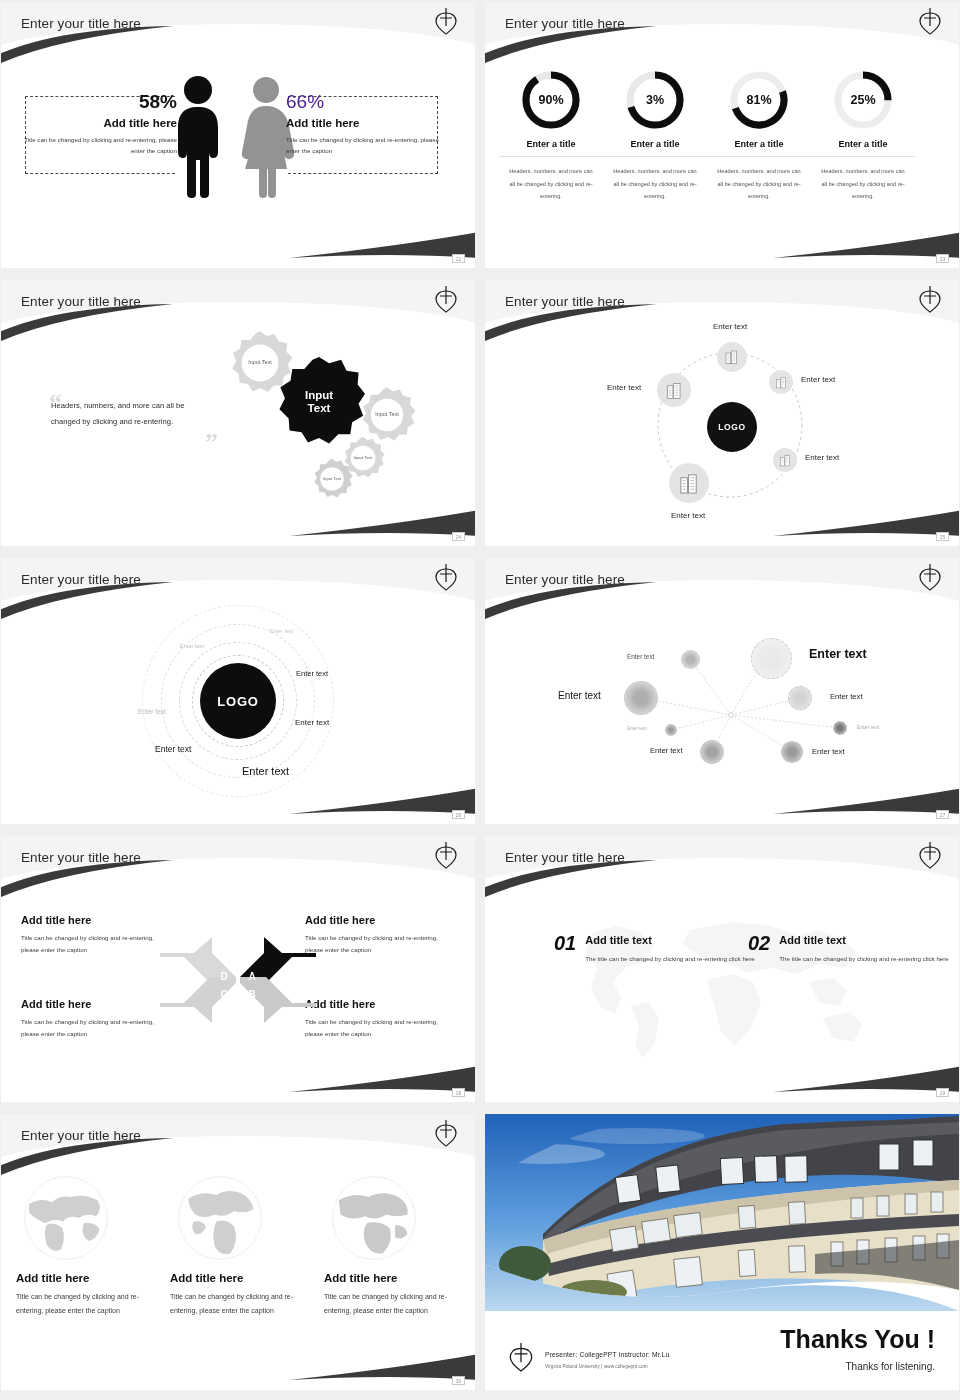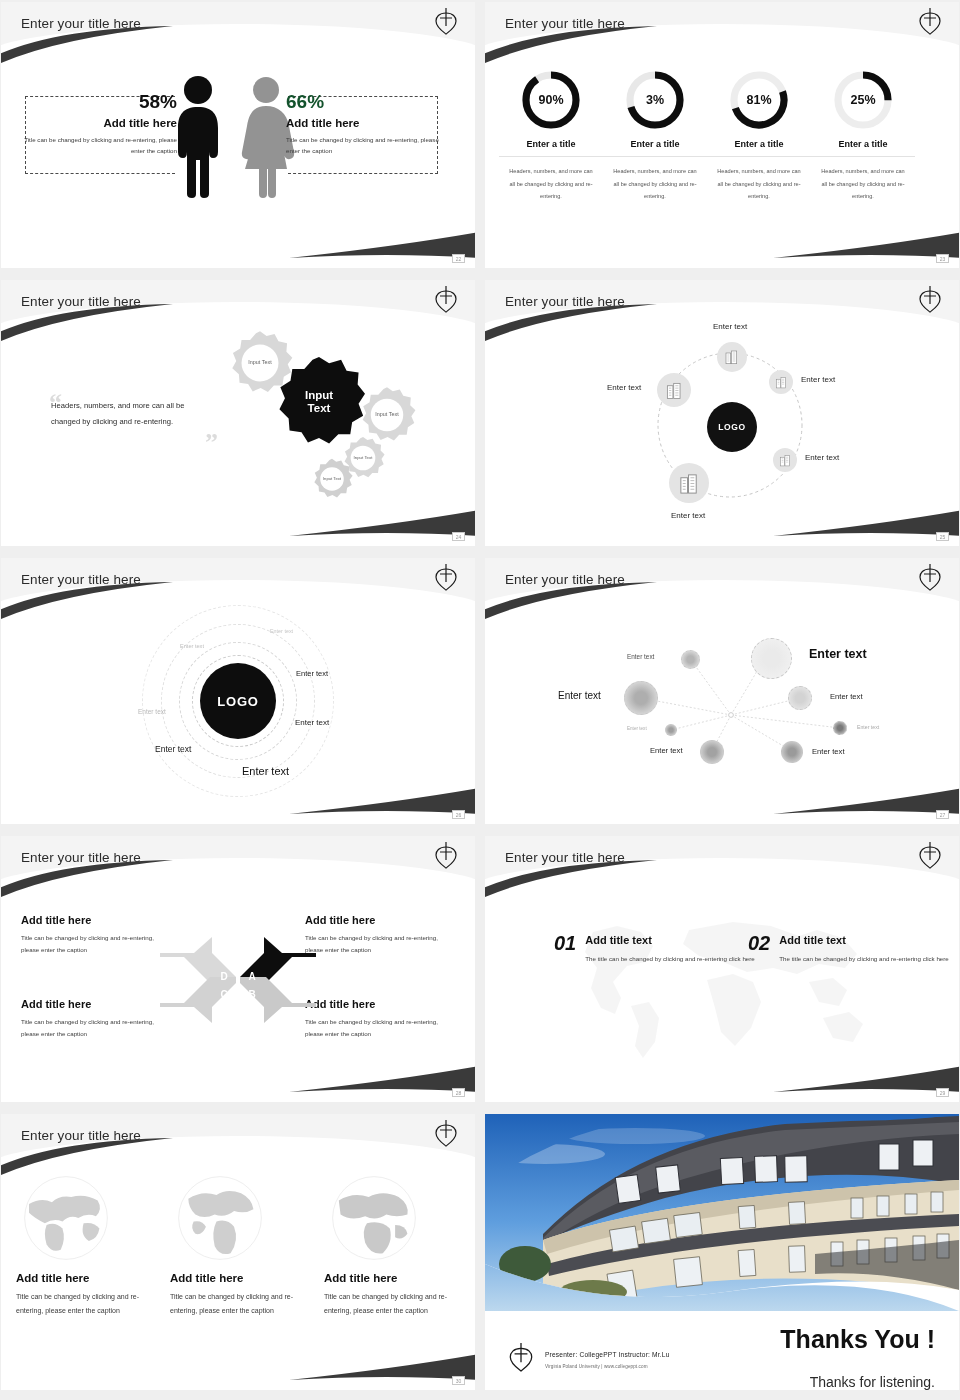--- a/index.html
+++ b/index.html
@@ -55,21 +55,21 @@
   
   .s1-wrap { position: absolute; left: 0; right: 13px; top: 56px; height: 170px; }
   .s1-dash-l { position: absolute; left: 24px; top: 38px; width: 150px; height: 78px;
        border: 1px dashed #4a4a4a; border-right: none; }
   .s1-dash-r { position: absolute; right: 24px; top: 38px; width: 150px; height: 78px;
        border: 1px dashed #4a4a4a; border-left: none; }
   .s1-col { position: absolute; top: 34px; width: 160px; }
   .s1-col.left { left: 16px; text-align: right; }
   .s1-col.right { right: 16px; text-align: left; }
   .s1-pct { font-size: 19px; font-weight: bold; color: #111; line-height: 1.1; }
-  .s1-pct.grey { color: #14532d; font-weight: bold; }
+  .s1-pct.grey { color: #4c1d95; font-weight: normal; }
   .s1-h { font-size: 11.5px; font-weight: bold; color: #111; margin-top: 4px; }
   .s1-p { font-size: 6.2px; color: #3a3a3a; line-height: 1.85; margin-top: 5px; }
   .s1-figs { position: absolute; left: 50%; transform: translateX(-50%); top: 16px; display: flex; gap: 10px; }
 
   
   .s2-row { position: absolute; left: 14px; right: 14px; top: 68px; display: flex; justify-content: flex-start; }
   .s2-cell { width: 104px; text-align: center; }
   .donut { position: relative; width: 60px; height: 60px; margin: 0 auto; }
   .donut-val { position: absolute; inset: 0; display: flex; align-items: center; justify-content: center;
      font-size: 12.5px; font-weight: bold; color: #111; }
@@ -131,21 +131,21 @@
   .s9-p { font-size: 7px; color: #3a3a3a; line-height: 1.95; margin-top: 6px; }
 
   
   .s10 { position: absolute; inset: 0; background: #fff; overflow: hidden; }
   .s10-photo { position: absolute; left: 0; right: 0; top: 0; height: 197px; overflow: hidden; }
   .s10-foot { position: absolute; left: 0; right: 0; bottom: 0; height: 82px; }
   .s10-logo { position: absolute; left: 24px; bottom: 18px; }
   .s10-pres { position: absolute; left: 60px; bottom: 32px; font-size: 6.6px; color: #202020; letter-spacing: .2px; }
   .s10-sub { position: absolute; left: 60px; bottom: 21px; font-size: 4.6px; color: #6a6a6a; letter-spacing: .1px; }
   .s10-thanks { position: absolute; right: 24px; bottom: 36px; font-size: 25px; font-weight: bold; color: #111; }
-  .s10-thanks2 { position: absolute; right: 24px; bottom: 0; font-size: 14px; color: #2a2a2a; }
+  .s10-thanks2 { position: absolute; right: 24px; bottom: 18px; font-size: 10px; color: #2a2a2a; }
 </style>
 </head>
 <body>
 
 <div class="grid">
 
   <div class="slide">
     <div class="hdr"></div>
     <div class="curvebody"></div>
     <svg class="swoosh-tl" viewBox="0 0 180 38">

